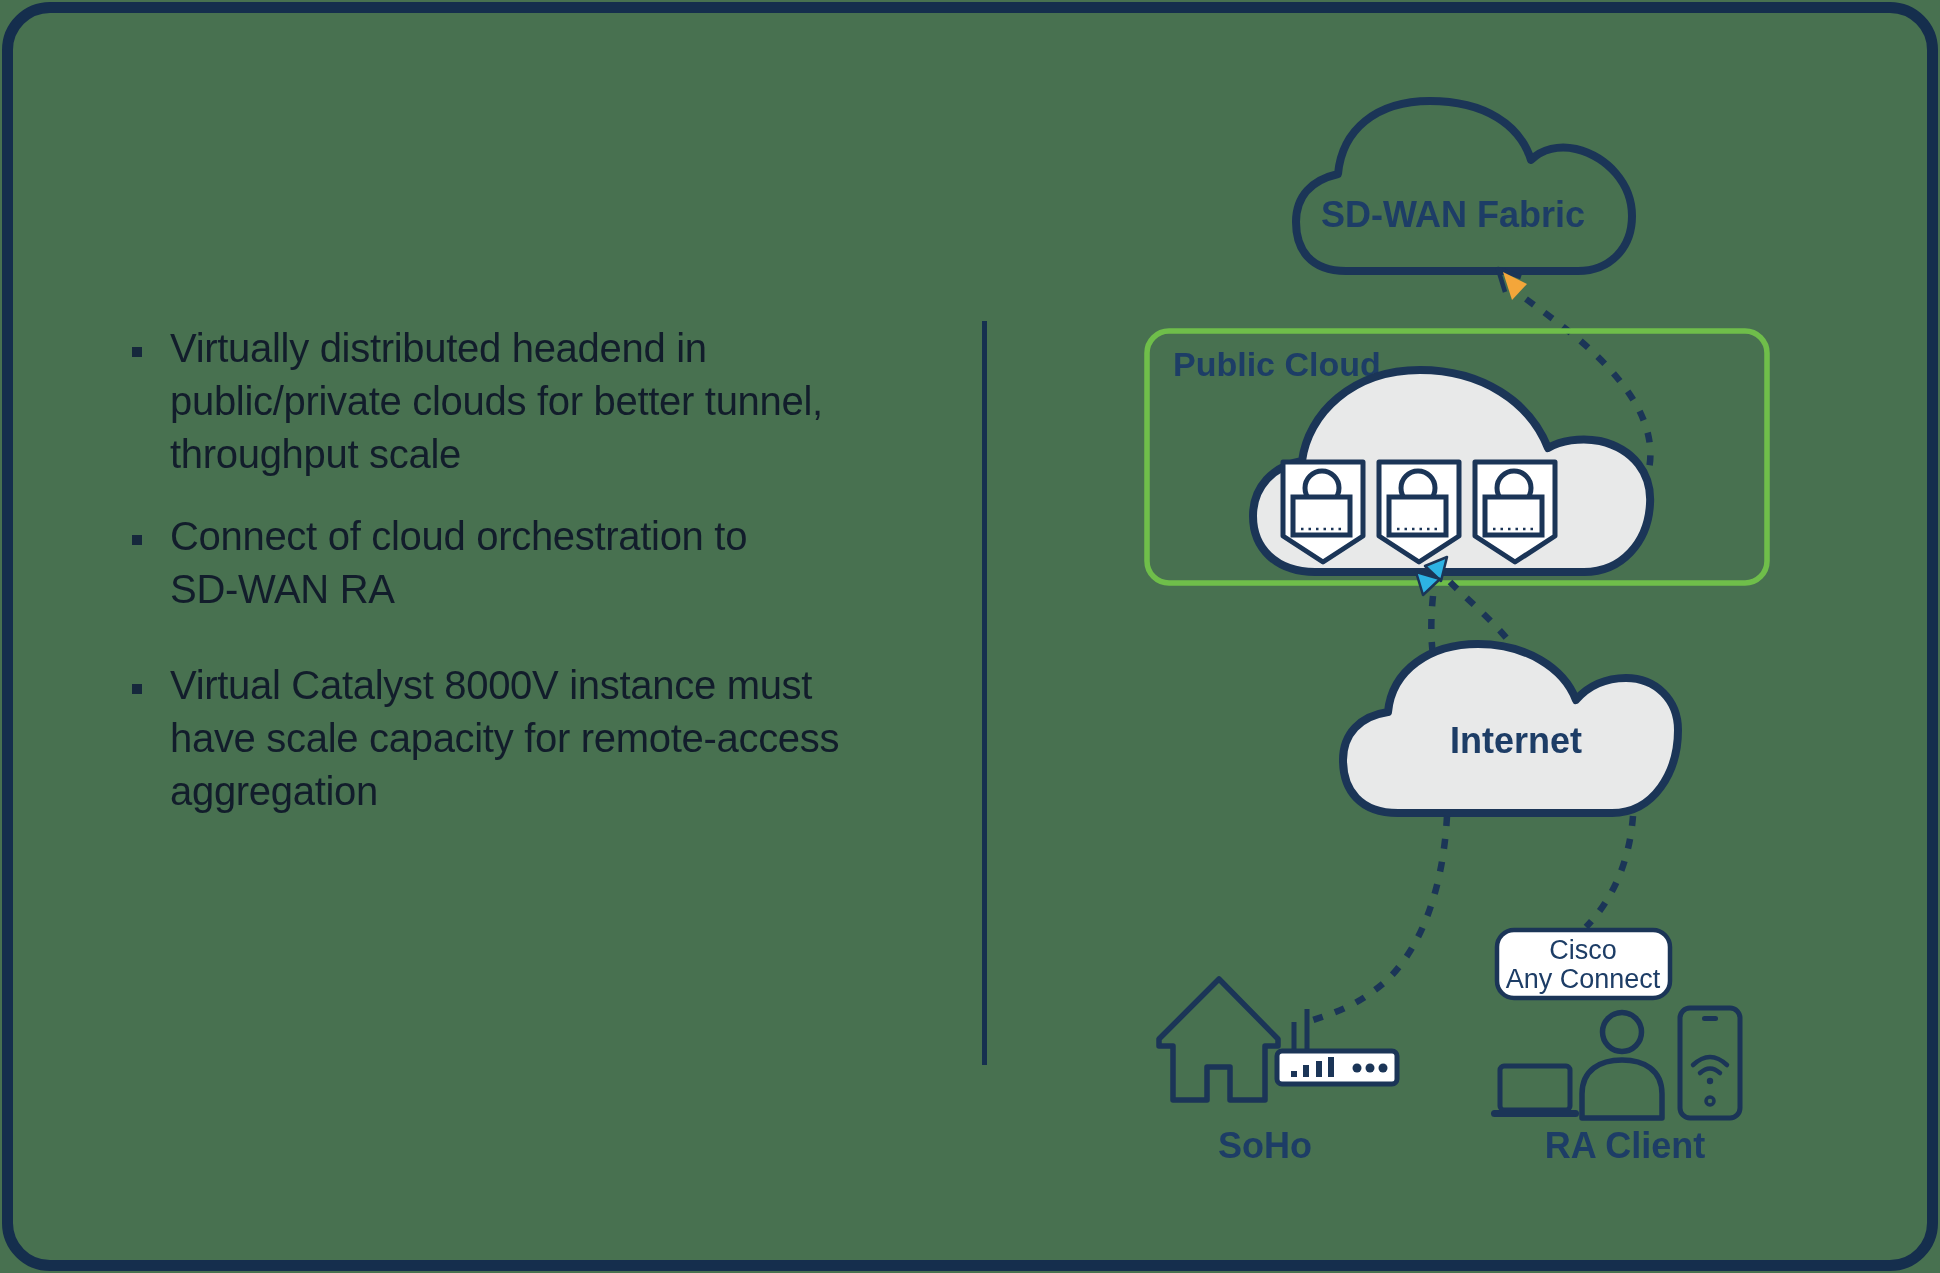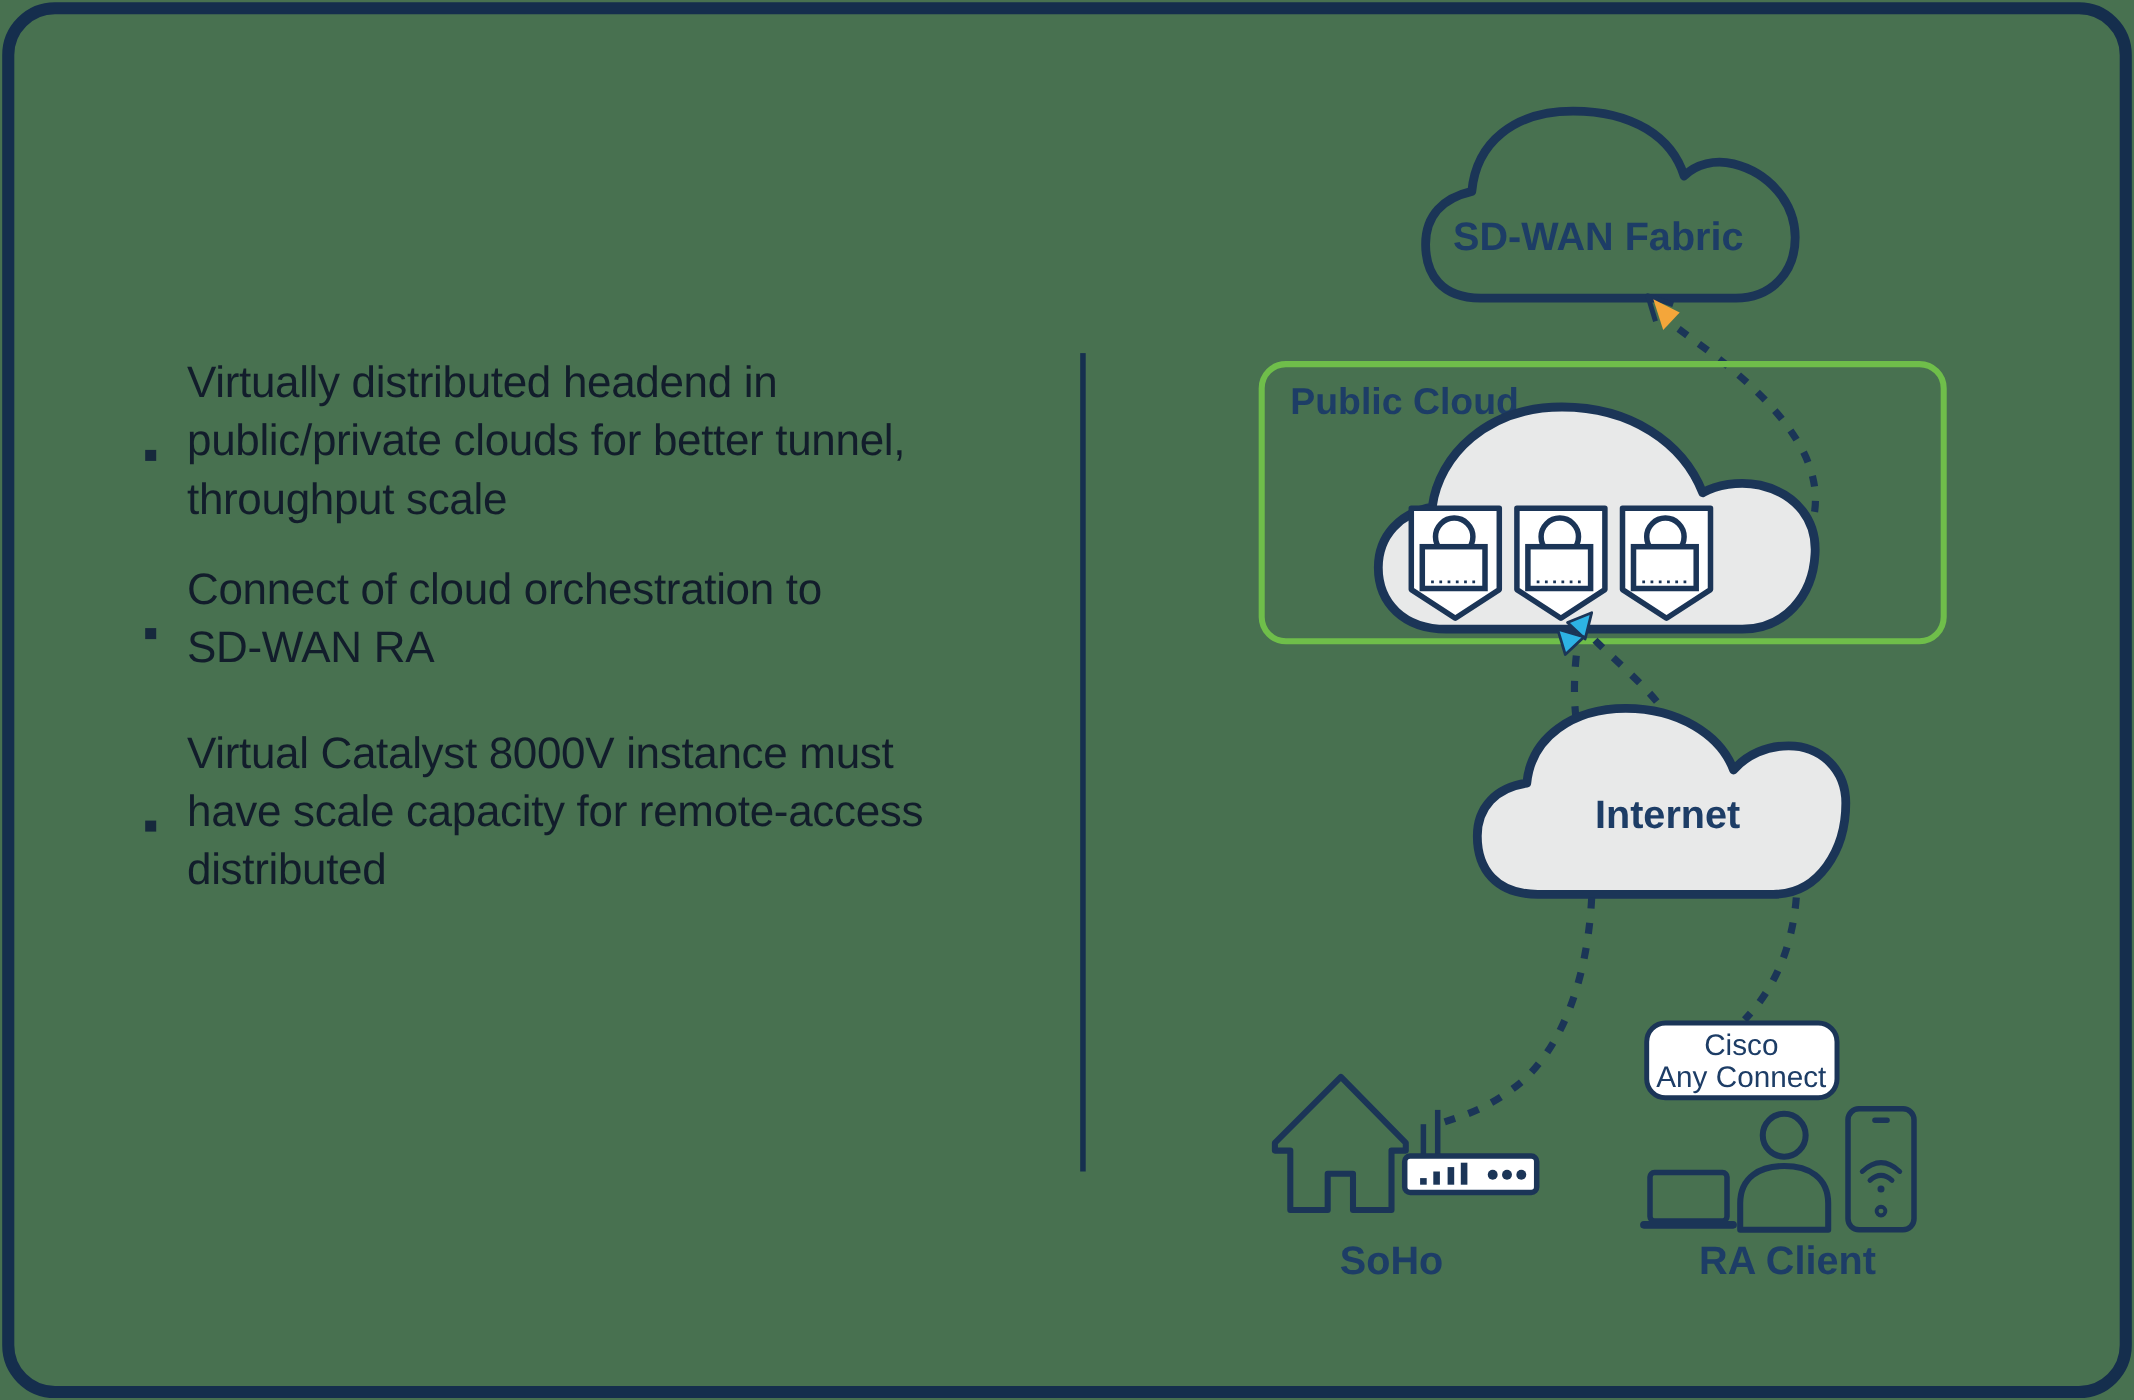--- a/index.html
+++ b/index.html
@@ -14,21 +14,21 @@
     position:absolute;
     left:2px; top:2px; right:2px; bottom:2px;
     border:11px solid #152e4d;
     border-radius:48px;
     background:transparent;
   }
   .bullets{
     position:absolute; left:132px; top:0; width:830px; height:1100px;
   }
   .bullet-item{
-    position:absolute; left:0; display:flex; align-items:center;
+    position:absolute; left:0; display:flex; align-items:flex-start;
   }
   .bullet-item .marker{
     width:10px;height:10px;background:#16283c;margin-top:25px;flex:0 0 auto;
   }
   .bullet-item .btext{
     margin-left:28px;
     font-size:40px; line-height:53px; letter-spacing:-0.3px;
     color:#121d2b;
     white-space:pre-line;
     width:780px;
@@ -54,21 +54,21 @@
   </div>
   <div class="bullet-item" style="top:510px">
     <div class="marker"></div>
     <div class="btext">Connect of cloud orchestration to
 SD-WAN RA</div>
   </div>
   <div class="bullet-item" style="top:659px">
     <div class="marker"></div>
     <div class="btext">Virtual Catalyst 8000V instance must
 have scale capacity for remote-access
-distributed</div>
+aggregation</div>
   </div>
 </div>
 
 <div class="divider"></div>
 
 <svg width="1940" height="1273" viewBox="0 0 1940 1273" style="position:absolute;left:0;top:0">
 
   <g>
     <path d="M 1346 271
              C 1310 271, 1296 249, 1296 222

